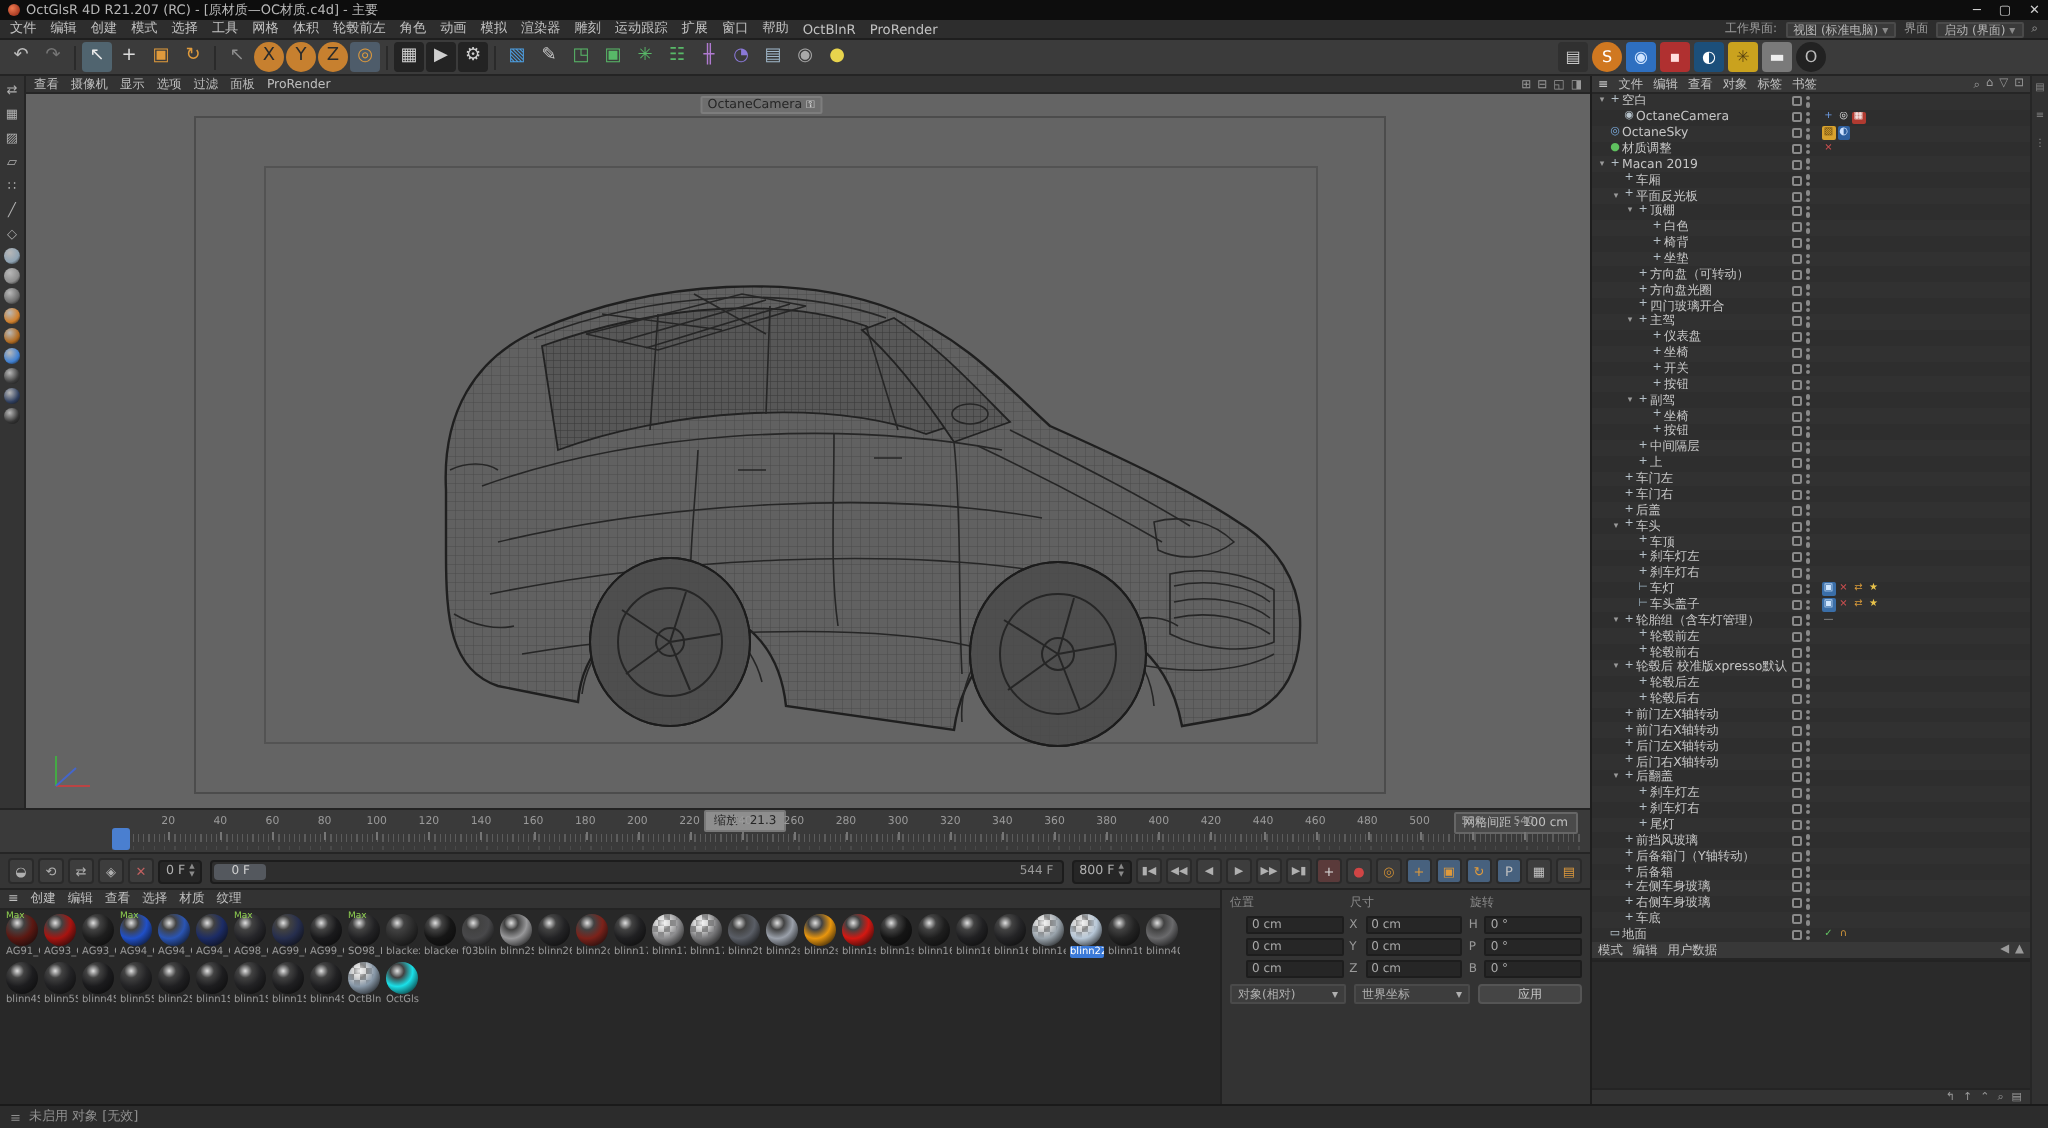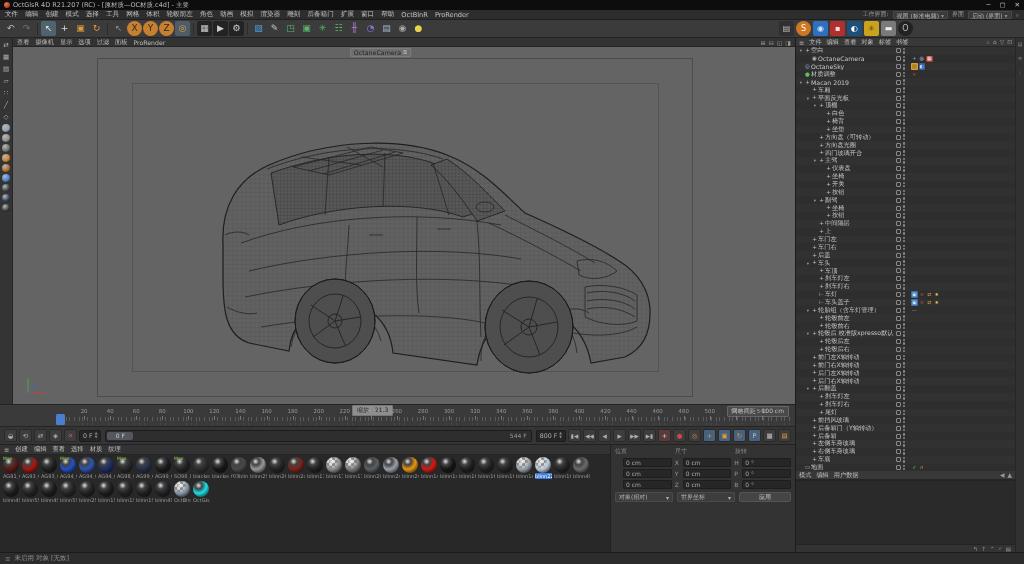--- a/index.html
+++ b/index.html
@@ -122,21 +122,21 @@
       <span class="menu-item">选择</span>
       <span class="menu-item">工具</span>
       <span class="menu-item">网格</span>
       <span class="menu-item">体积</span>
       <span class="menu-item">轮毂前左</span>
       <span class="menu-item">角色</span>
       <span class="menu-item">动画</span>
       <span class="menu-item">模拟</span>
       <span class="menu-item">渲染器</span>
       <span class="menu-item">雕刻</span>
-      <span class="menu-item">后备箱门</span>
+      <span class="menu-item">运动跟踪</span>
       <span class="menu-item">扩展</span>
       <span class="menu-item">窗口</span>
       <span class="menu-item">帮助</span>
       <span class="menu-item">OctBlnR</span>
       <span class="menu-item">ProRender</span>
       <span class="mright">
       <span>工作界面:</span>
       <span class="dropdown"><span>视图 (标准电脑)</span> <span class="car">▾</span></span>
       <span>界面</span>
       <span class="dropdown"><span>启动 (界面)</span> <span class="car">▾</span></span>

